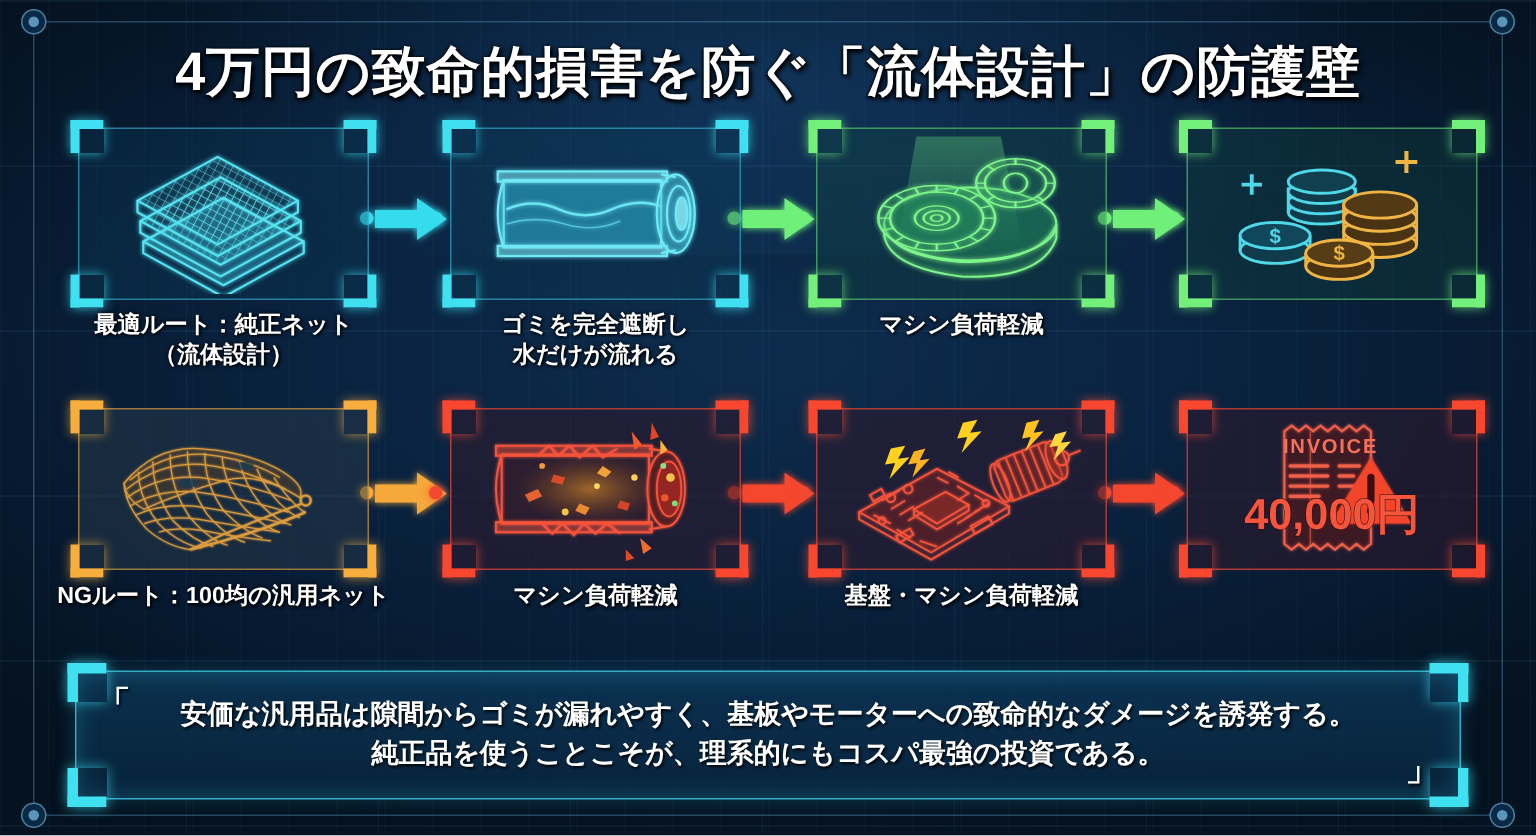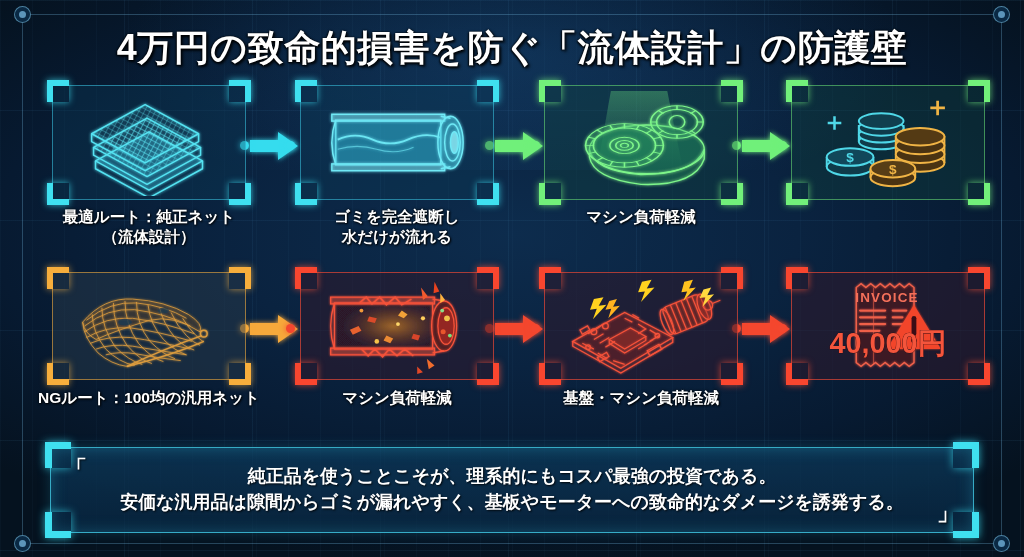--- a/index.html
+++ b/index.html
@@ -611,18 +611,18 @@
   </div>
 
   <div class="summary">
     <span class="sc tl"></span>
     <span class="sc tr"></span>
     <span class="sc bl"></span>
     <span class="sc br"></span>
     <span class="quote-mark q1">「</span>
     <span class="quote-mark q2">」</span>
     <div class="summary-inner">
+      <div>安価な汎用品は隙間からゴミが漏れやすく、基板やモーターへの致命的なダメージを誘発する。</div>
       <div>純正品を使うことこそが、理系的にもコスパ最強の投資である。</div>
-      <div>安価な汎用品は隙間からゴミが漏れやすく、基板やモーターへの致命的なダメージを誘発する。</div>
     </div>
   </div>
 
 </div>
 
 </body></html>

